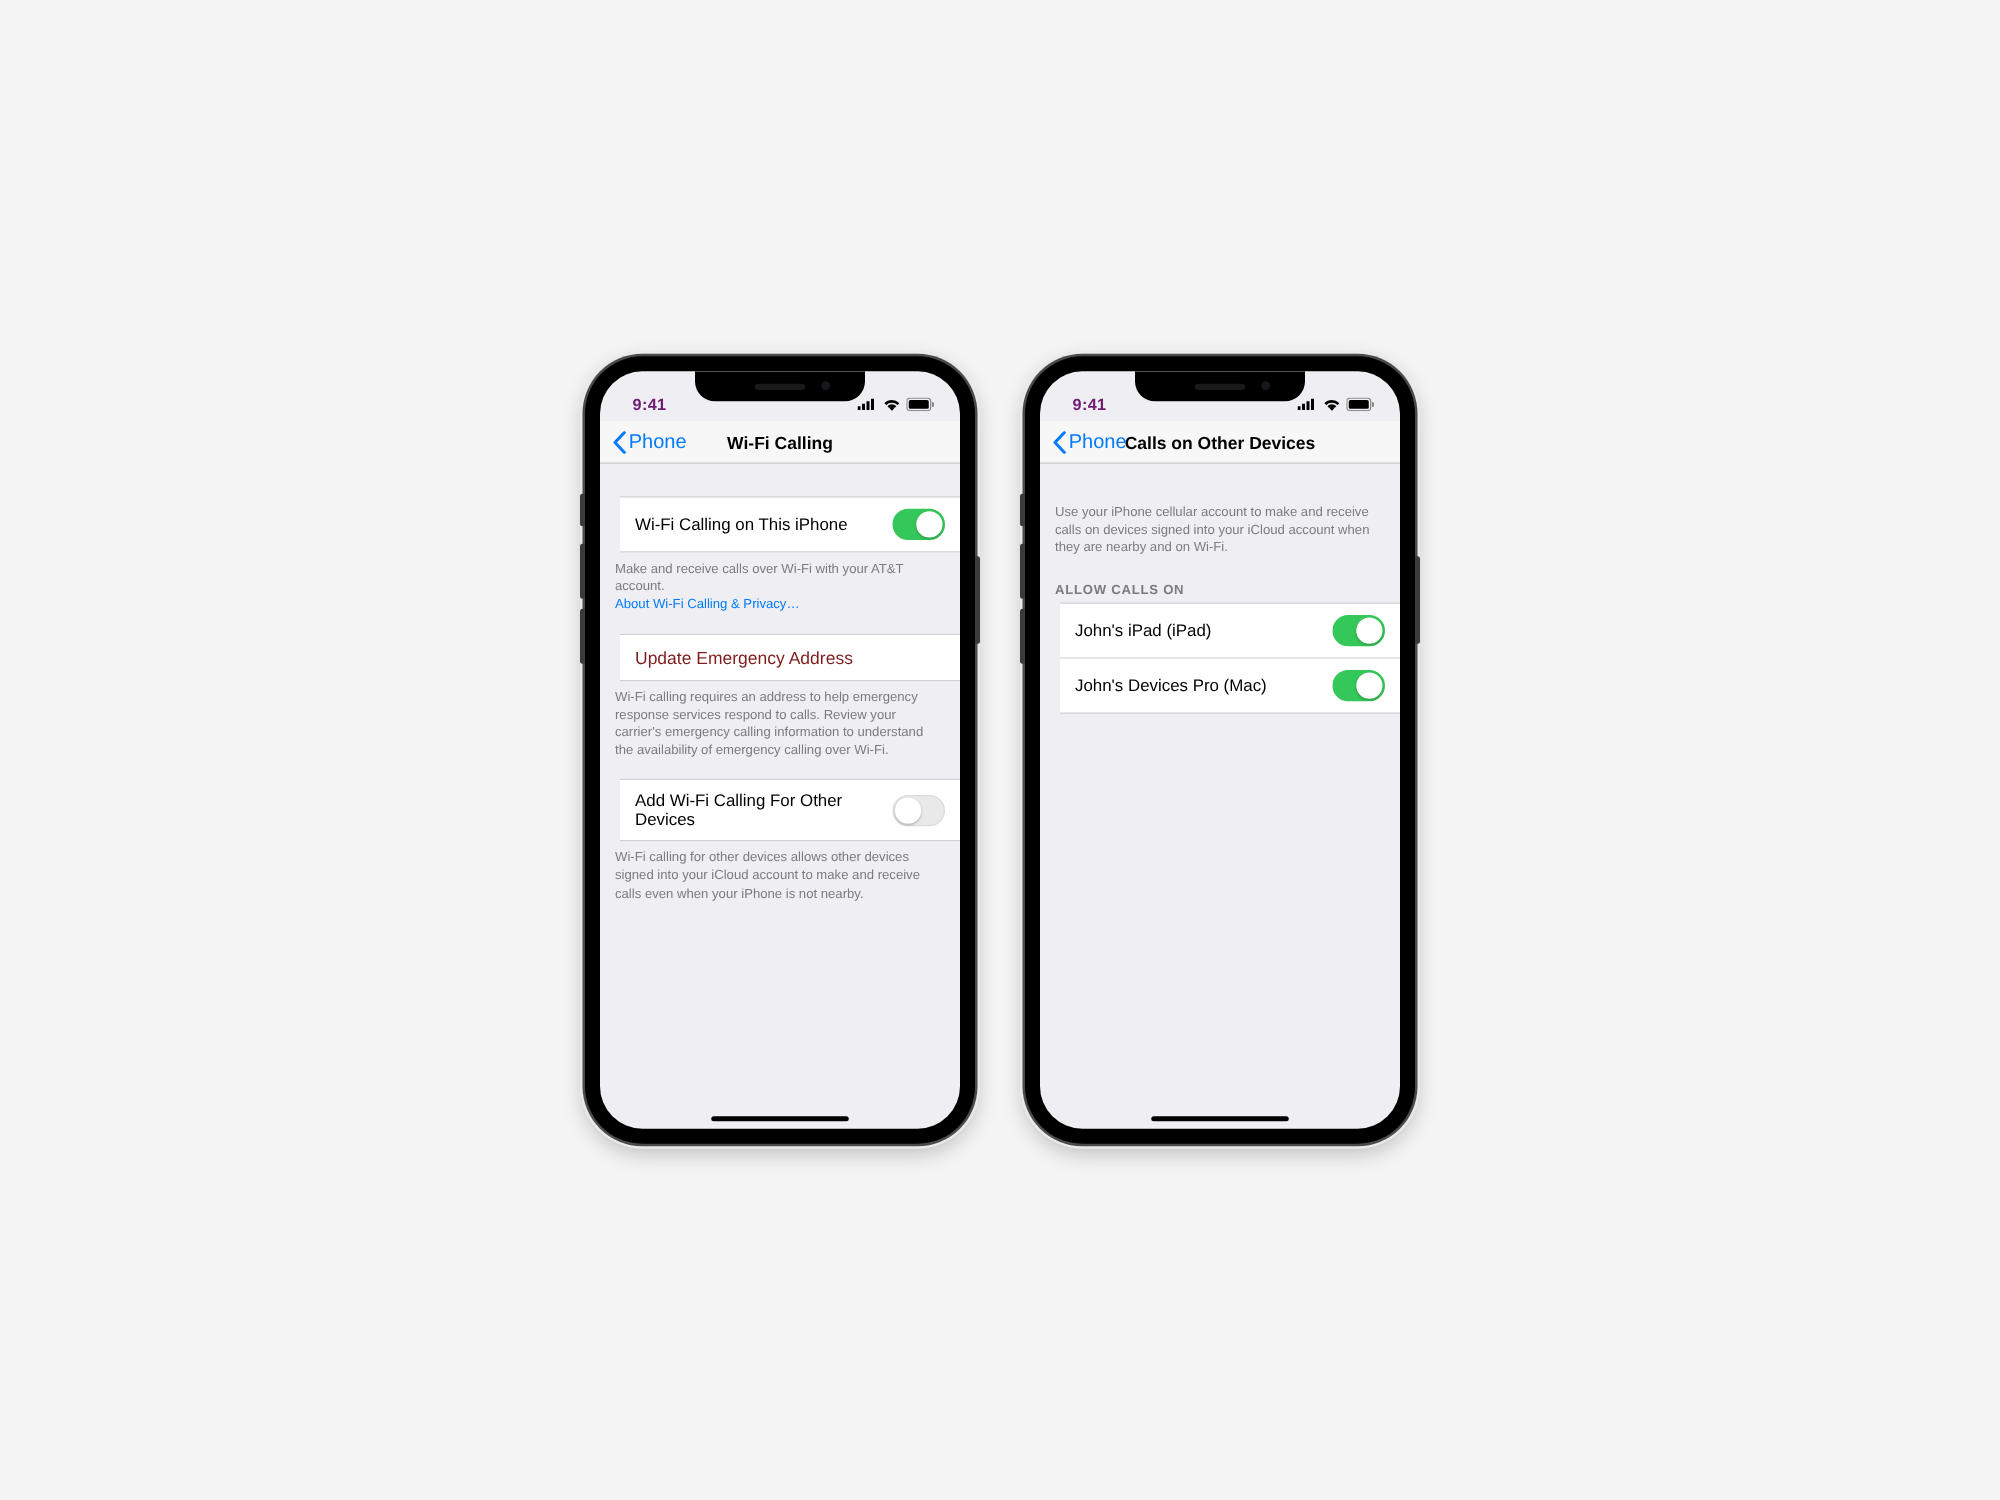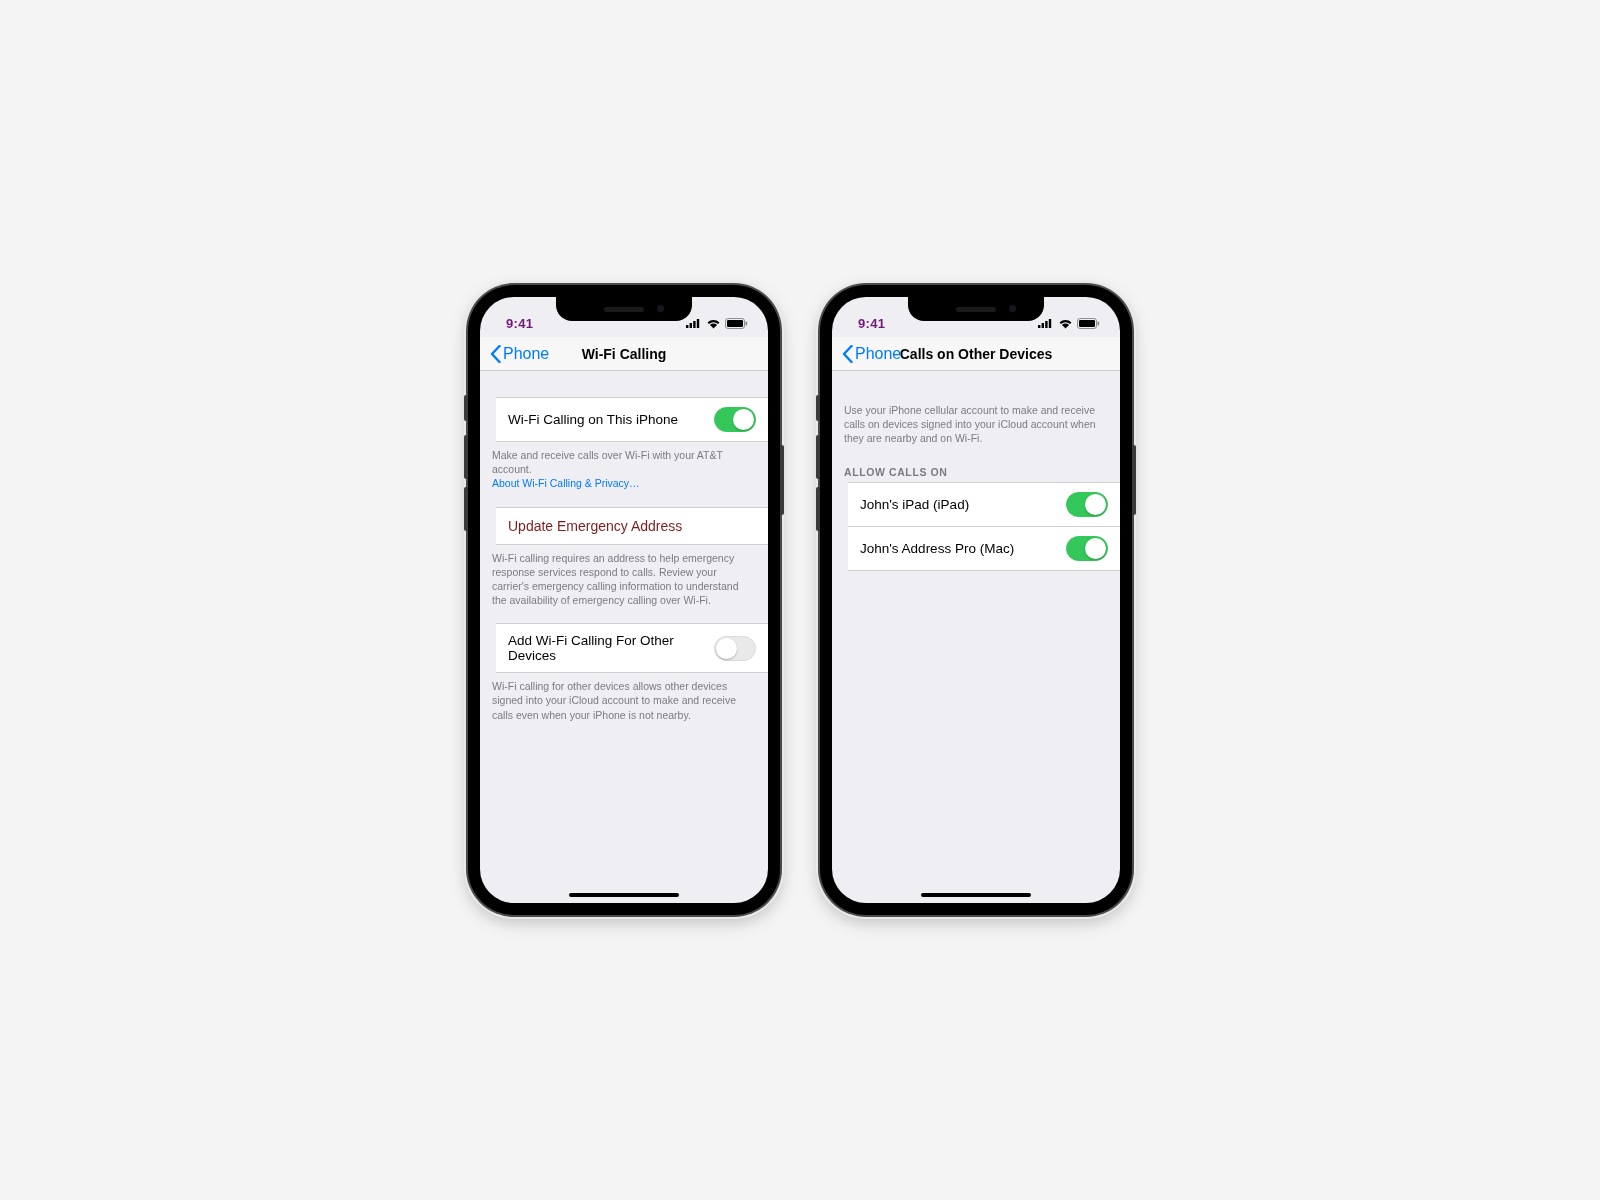--- a/index.html
+++ b/index.html
@@ -314,21 +314,21 @@
 
       <div class="section-header">Allow Calls On</div>
 
       <div class="cell">
         <span class="label">John's iPad (iPad)</span>
         <span class="toggle on">
             <span class="knob"></span>
           </span>
       </div>
       <div class="cell">
-        <span class="label">John's Address Pro (Mac)</span>
+        <span class="label">John's Devices Pro (Mac)</span>
         <span class="toggle on">
             <span class="knob"></span>
           </span>
       </div>
     </div>
 
   </div>
 </div>
 
 </body></html>

